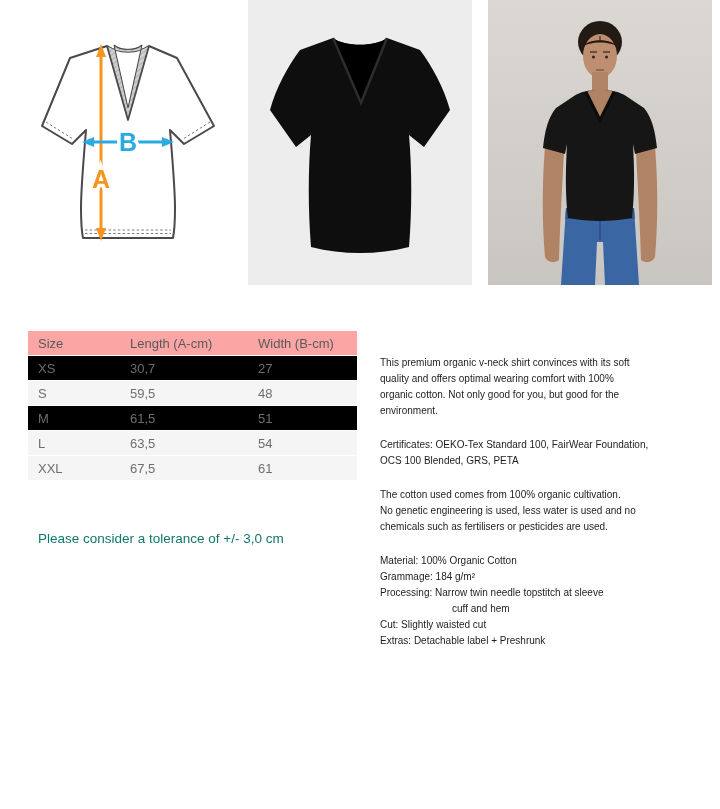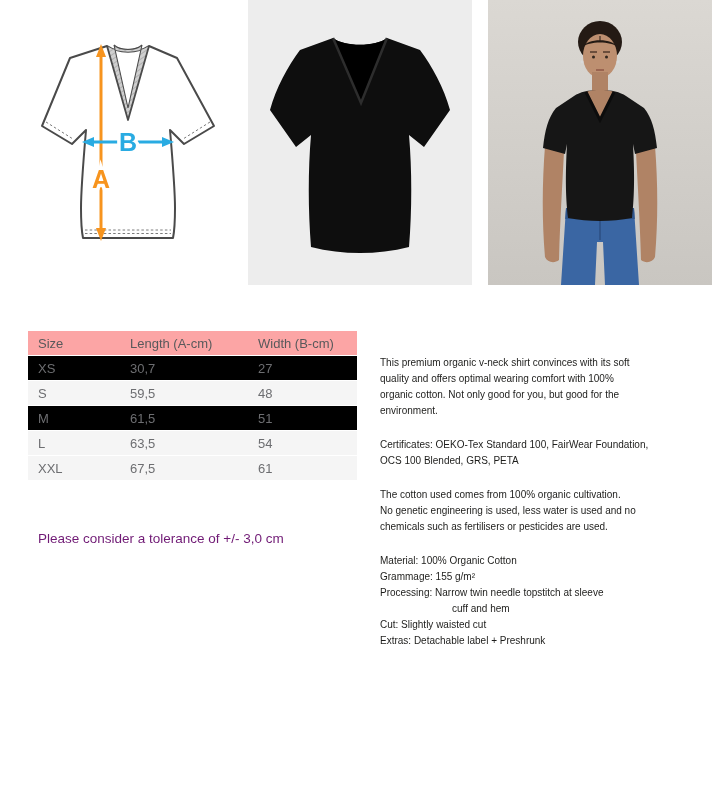--- a/index.html
+++ b/index.html
@@ -16,21 +16,21 @@
   
   .size-table{position:absolute;left:28px;top:331px;width:329px;border-collapse:separate;border-spacing:0;
               font-size:13px;color:#6d6e71;table-layout:fixed;}
   .size-table col.c1{width:92px;} .size-table col.c2{width:128px;} .size-table col.c3{width:109px;}
   .size-table th{background:#fca5a5;color:#58595b;font-weight:400;text-align:left;height:24px;
                  padding:0 0 0 10px;border-bottom:1px solid #fff;}
   .size-table td{height:24px;padding:0 0 0 10px;border-bottom:1px solid #fff;}
   .size-table tr.odd td{background:#000000;}
   .size-table tr.even td{background:#f5f5f5;}
 
-  .tolerance{position:absolute;left:38px;top:531px;font-size:13.5px;color:#701a75;}
+  .tolerance{position:absolute;left:38px;top:531px;font-size:13.5px;color:#0f766e;}
 
   
   .description{position:absolute;left:380px;top:331px;width:334px;font-size:10px;
                line-height:16px;color:#1d1d1b;margin-top:24px;}
   .para{white-space:pre-line;margin:0 0 18px 0;}
   .specs{margin:0;}
   .spec-line{display:block;}
   .spec-line.indent{padding-left:72px;}
 </style>
 </head>
@@ -183,21 +183,21 @@
 quality and offers optimal wearing comfort with 100%
 organic cotton. Not only good for you, but good for the
 environment.</p>
     <p class="para">Certificates: OEKO-Tex Standard 100, FairWear Foundation,
 OCS 100 Blended, GRS, PETA</p>
     <p class="para">The cotton used comes from 100% organic cultivation.
 No genetic engineering is used, less water is used and no
 chemicals such as fertilisers or pesticides are used.</p>
     <div class="specs">
       <span class="spec-line">Material: 100% Organic Cotton</span>
-      <span class="spec-line">Grammage: 155 g/m²</span>
+      <span class="spec-line">Grammage: 184 g/m²</span>
       <span class="spec-line">Processing: Narrow twin needle topstitch at sleeve</span>
       <span class="spec-line indent">cuff and hem</span>
       <span class="spec-line">Cut: Slightly waisted cut</span>
       <span class="spec-line">Extras: Detachable label + Preshrunk</span>
     </div>
   </div>
 
 </div>
 
 </body></html>

